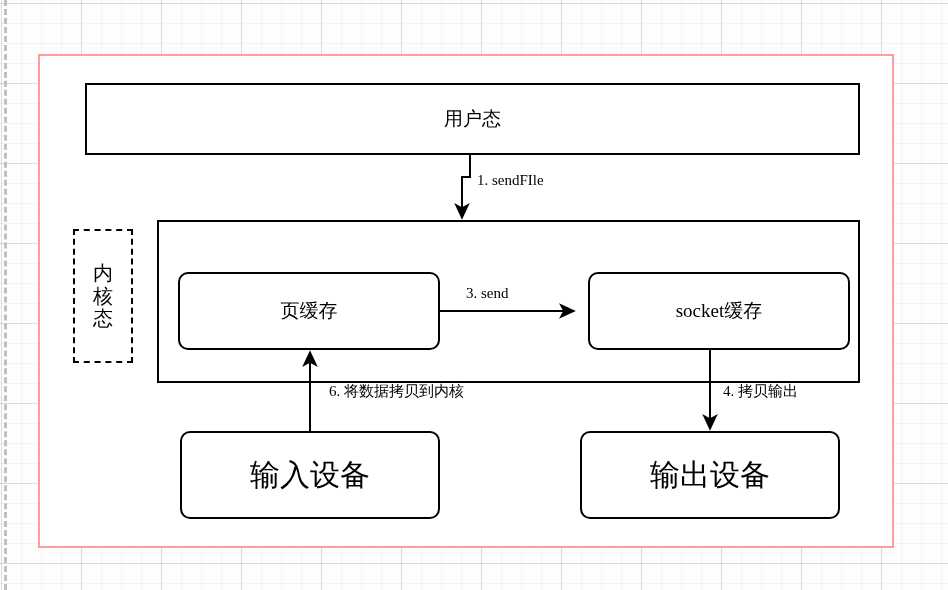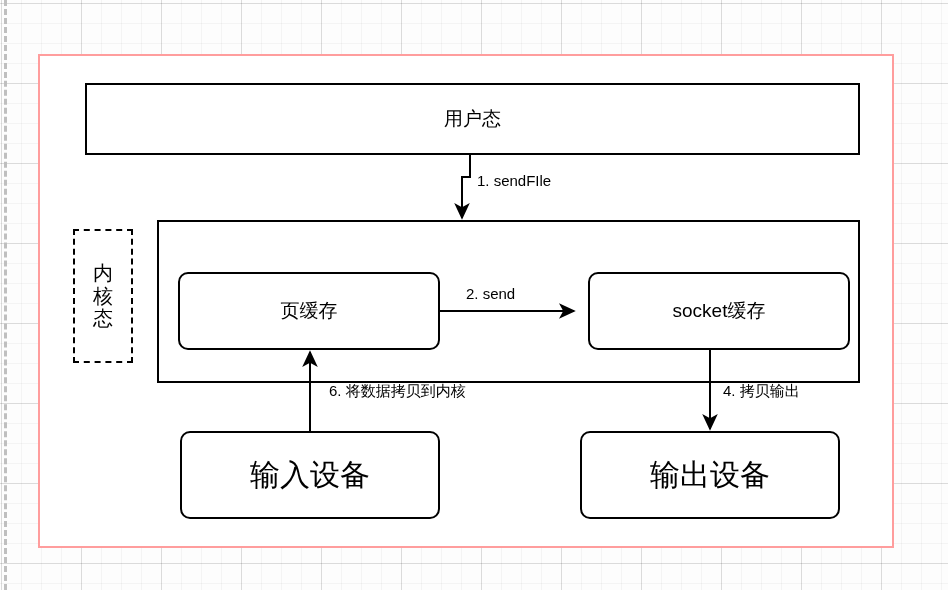--- a/index.html
+++ b/index.html
@@ -18,20 +18,21 @@
     width: 948px;
     height: 590px;
     background-color: #fdfdfd;
     background-image:
       linear-gradient(to right, rgba(0,0,0,0.10) 1px, transparent 1px),
       linear-gradient(to bottom, rgba(0,0,0,0.10) 1px, transparent 1px),
       linear-gradient(to right, rgba(0,0,0,0.035) 1px, transparent 1px),
       linear-gradient(to bottom, rgba(0,0,0,0.035) 1px, transparent 1px);
     background-size: 80px 80px, 80px 80px, 20px 20px, 20px 20px;
     background-position: 1px 3px, 1px 3px, 1px 3px, 1px 3px;
+    font-family: Liberation Serif, serif;
   }
   .dash-guide {
     position: absolute;
     left: 4px;
     top: 0;
     width: 0;
     height: 590px;
     border-left: 3px dashed #bfbfbf;
   }
   .red-frame {
@@ -162,17 +163,17 @@
 
     <g>
       <path d="M710,350 L710,429" fill="none" stroke="#000000" stroke-width="2" marker-end="url(#arrowhead)"></path>
     </g>
   </svg>
 
   <div class="edge-label" id="label-sendfile">1. sendFIle</div>
 
   <div class="edge-label" id="label-copy-kernel">6. 将数据拷贝到内核</div>
 
-  <div class="edge-label" id="label-send">2. send</div>
+  <div class="edge-label" id="label-send">3. send</div>
 
   <div class="edge-label" id="label-copy-out">4. 拷贝输出</div>
 
 </div>
 
 </body></html>

